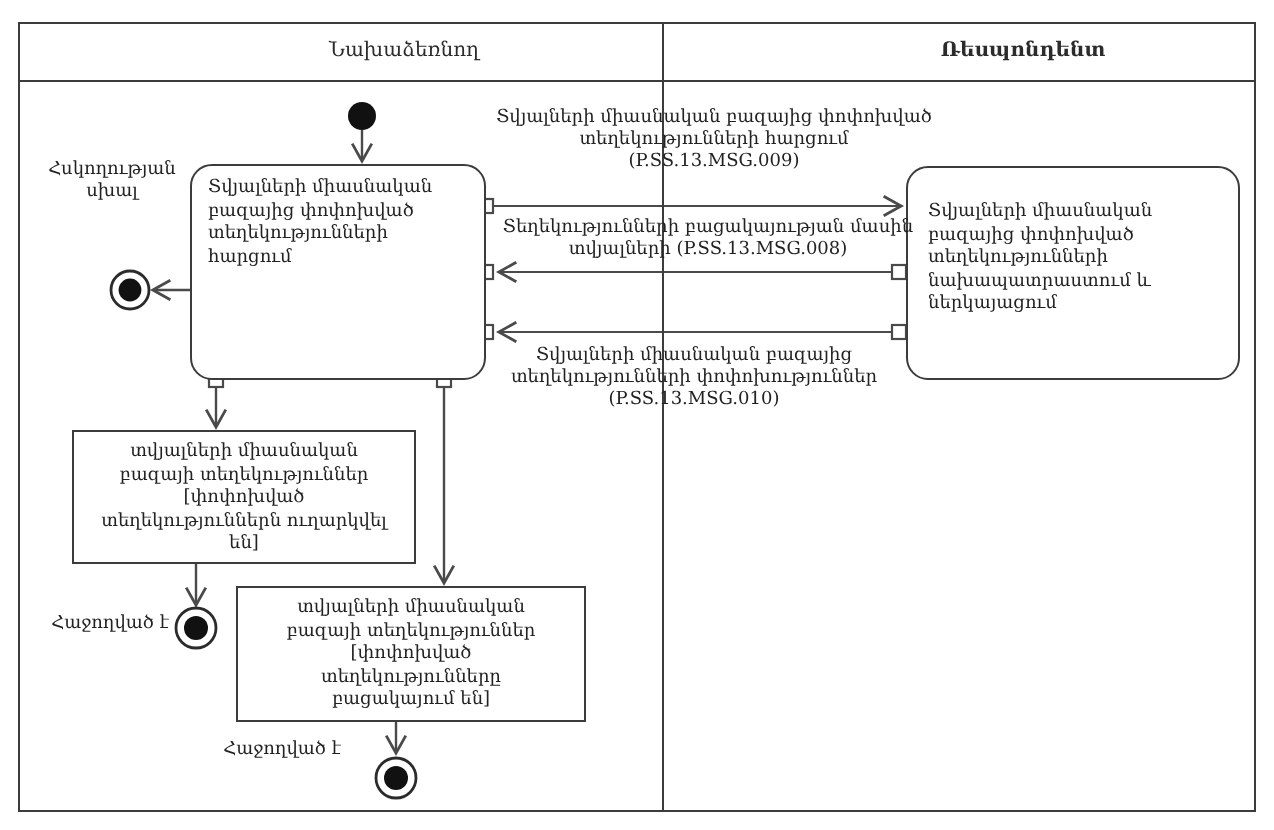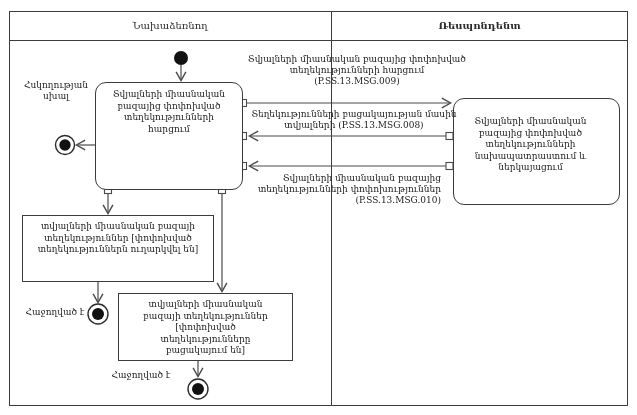--- a/index.html
+++ b/index.html
@@ -4,26 +4,26 @@
 <style>
   html,body{margin:0;padding:0;background:#fff;}
   #stage{
     position:relative;width:637px;height:415px;background:#fff;overflow:hidden;
     font-family:"DejaVu Serif","DejaVu Sans","Liberation Serif",serif;
     color:#2b2b2b;
   }
   .frame{position:absolute;left:9px;top:11px;width:619px;height:395px;border:1.4px solid #3c3c3c;box-sizing:border-box;}
   .lane-divider{position:absolute;left:331px;top:11px;width:0;height:395px;border-left:1.4px solid #3c3c3c;}
   .header-sep{position:absolute;left:9px;top:40px;width:619px;height:0;border-top:1.2px solid #3c3c3c;}
-  .lane-title{position:absolute;top:11px;height:29px;line-height:29px;text-align:center;font-size:10px;color:#2b2b2b;}
+  .lane-title{position:absolute;top:11px;height:29px;line-height:29px;text-align:center;font-size:10px;color:#2b2b2b;padding-left:32px;}
   .lane-title.left{left:9px;width:322px;}
   .lane-title.right{left:331px;width:297px;font-weight:bold;}
   .activity{
     position:absolute;background:#fff;border:1.4px solid #3c3c3c;border-radius:11px;
-    box-sizing:border-box;text-align:center;font-size:9px;line-height:11.5px;color:#222;
+    box-sizing:border-box;font-size:9px;line-height:11.5px;color:#222;
   }
   .objnode{
     position:absolute;background:#fff;border:1.3px solid #3c3c3c;
     box-sizing:border-box;text-align:center;font-size:9px;line-height:11.5px;color:#222;
   }
   .flowlabel{position:absolute;text-align:center;font-size:9px;line-height:11px;color:#222;}
   svg.layer{position:absolute;left:0;top:0;width:637px;height:415px;pointer-events:none;}
 </style>
 </head>
 <body>
@@ -95,31 +95,31 @@
   </svg>
 
   <div class="frame"></div>
   <div class="lane-divider"></div>
   <div class="header-sep"></div>
   <div class="lane-title left">Նախաձեռնող</div>
   <div class="lane-title right">Ռեսպոնդենտ</div>
 
   <div class="activity" style="left:95px;top:82px;width:148px;height:108px;padding:6px 8px 0 8px;">Տվյալների միասնական բազայից փոփոխված տեղեկությունների հարցում</div>
 
-  <div class="activity" style="left:453px;top:98px;width:167px;height:107px;padding:17px 22px 0 10px;">Տվյալների միասնական բազայից փոփոխված տեղեկությունների նախապատրաստում և ներկայացում</div>
+  <div class="activity" style="left:453px;top:83px;width:167px;height:107px;padding:17px 22px 0 10px;">Տվյալների միասնական բազայից փոփոխված տեղեկությունների նախապատրաստում և ներկայացում</div>
 
-  <div class="objnode" style="left:22px;top:215px;width:192px;height:67px;padding:5px 10px 0 10px;">տվյալների միասնական բազայի տեղեկություններ  [փոփոխված տեղեկություններն ուղարկվել են]</div>
+  <div class="objnode" style="left:36px;top:215px;width:172px;height:67px;padding:5px 10px 0 10px;">տվյալների միասնական բազայի տեղեկություններ  [փոփոխված տեղեկություններն ուղարկվել են]</div>
 
   <div class="objnode" style="left:118px;top:293px;width:175px;height:68px;padding:5px 12px 0 12px;">տվյալների միասնական բազայի տեղեկություններ [փոփոխված տեղեկությունները բացակայում են]</div>
 
   <div class="flowlabel" style="left:248px;top:54px;width:218px;">Տվյալների միասնական բազայից փոփոխված տեղեկությունների հարցում (P.SS.13.MSG.009)</div>
 
   <div class="flowlabel" style="left:245px;top:109px;width:218px;">Տեղեկությունների բացակայության մասին տվյալների (P.SS.13.MSG.008)</div>
 
-  <div class="flowlabel" style="left:253px;top:173px;width:188px;text-align:right;">Տվյալների միասնական բազայից տեղեկությունների փոփոխություններ (P.SS.13.MSG.010)</div>
+  <div class="flowlabel" style="left:253px;top:173px;width:188px;">Տվյալների միասնական բազայից տեղեկությունների փոփոխություններ (P.SS.13.MSG.010)</div>
 
   <div class="flowlabel" style="left:12px;top:80px;width:88px;">Հսկողության սխալ</div>
 
   <div class="flowlabel" style="left:24px;top:307px;width:62px;">Հաջողված է</div>
 
   <div class="flowlabel" style="left:110px;top:370px;width:62px;">Հաջողված է</div>
 
 </div>
 
 </body></html>

